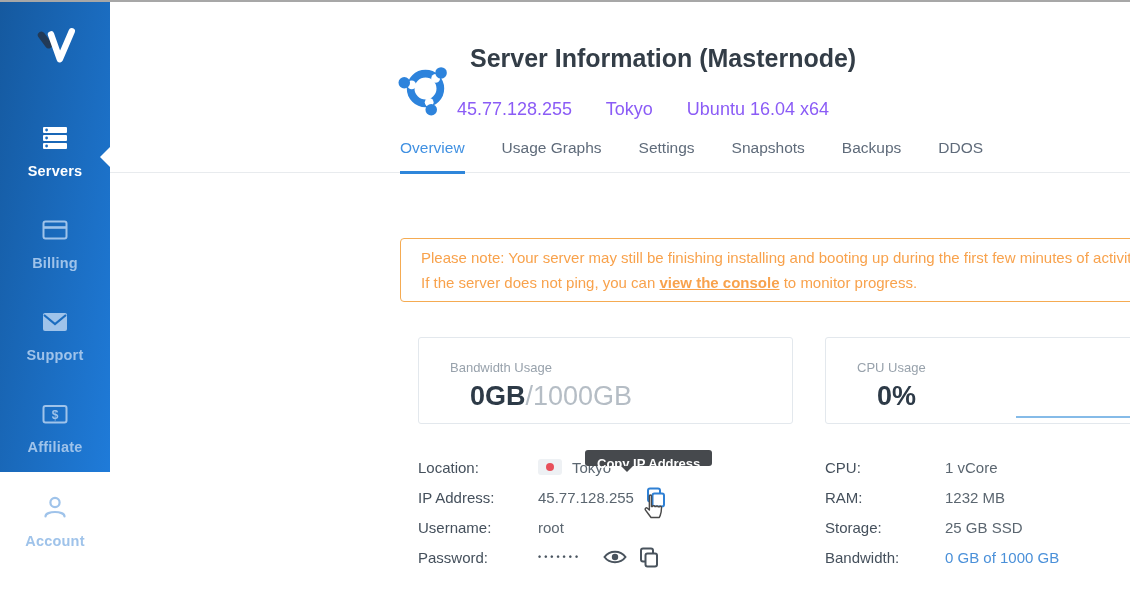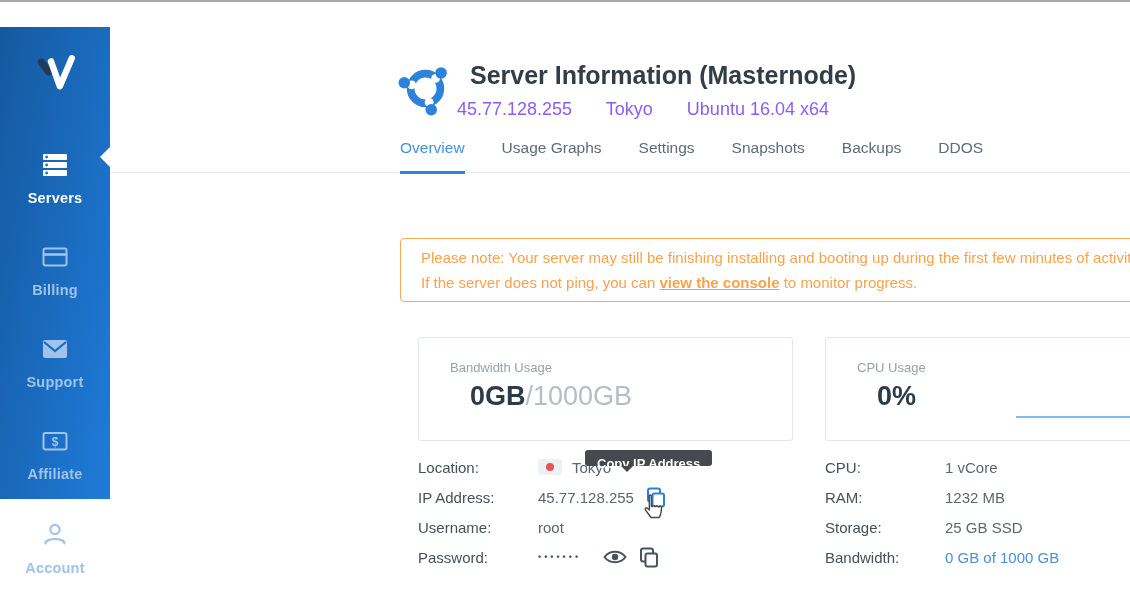--- a/index.html
+++ b/index.html
@@ -3,47 +3,47 @@
 <meta charset="utf-8">
 <style>
   * { margin:0; padding:0; box-sizing:border-box; }
   html,body { width:1130px; height:600px; overflow:hidden; background:#fff;
     font-family:"Liberation Sans", sans-serif; }
   .app { position:relative; width:1130px; height:600px; overflow:hidden; background:#fff; }
   .top-edge { position:absolute; top:0; left:0; width:1130px; height:2px; background:#a7a7a7; z-index:60; }
 
   
   .sidebar { position:absolute; left:0; top:0; width:110px; height:472px;
-    background:linear-gradient(100deg,#15599f 0%,#1f7bd9 100%); z-index:5;margin-top:27px; }
+    background:linear-gradient(100deg,#15599f 0%,#1f7bd9 100%); z-index:5; }
   .v-logo { position:absolute; top:22px; left:0; width:110px; display:flex; justify-content:center; cursor:pointer; }
   .nav-item { position:absolute; left:0; width:110px; display:flex; flex-direction:column;
     align-items:center; gap:9px; color:#9fc3ea; cursor:pointer; text-decoration:none; }
   .nav-item.active { color:#ffffff; }
   .nav-label { font-size:14.5px; font-weight:700; letter-spacing:.2px; }
   .notch { position:absolute; left:100px; top:147px; width:0; height:0; z-index:6;
     border-top:10px solid transparent; border-bottom:10px solid transparent; border-right:10px solid #ffffff; }
 
   
   .main { position:absolute; left:110px; top:0; width:1300px; height:600px; background:#fff; }
   .header-border { position:absolute; left:0; top:172px; width:1300px; height:1px; background:#e8ebee; }
 
   .os-logo { position:absolute; left:288px; top:61px; }
-  .page-title { position:absolute; left:360px; top:61px; font-size:25px; font-weight:700; color:#333d47; }
+  .page-title { position:absolute; left:360px; top:44px; font-size:25px; font-weight:700; color:#333d47; }
   .meta-row { position:absolute; left:347px; top:99px; font-size:18px; color:#8b5cf6; }
   .meta-row span { margin-right:29px; }
 
   .tabs { position:absolute; left:290px; top:139px; display:flex; }
   .tab { font-size:15.5px; color:#5f6b7a; margin-right:37px; padding-bottom:14px; cursor:pointer; }
   .tab.active { color:#4191e2; border-bottom:3px solid #2f86da; }
 
   .notice { position:absolute; left:290px; top:238px; width:880px; border:1px solid #f5ab52;
     border-radius:4px; background:#fff; padding:6px 20px; font-size:15px; color:#f8a24c; line-height:25px; }
   .notice a { color:#f8a24c; text-decoration:underline; cursor:pointer;font-weight:bold; }
 
-  .card { position:absolute; top:337px; height:104px; background:#fff; border:1px solid #e3e8ed; border-radius:3px; }
+  .card { position:absolute; top:337px; height:87px; background:#fff; border:1px solid #e3e8ed; border-radius:3px; }
   .card.bw { left:308px; width:375px; }
   .card.cpu { left:715px; width:560px; }
   .card-label { position:absolute; left:31px; top:22px; font-size:13px; color:#98a2ac; }
   .card-value { position:absolute; left:30px; top:43px; font-size:27px; font-weight:700; color:#2d3a47;margin-left:21px; }
   .card-value .dim { font-weight:400; color:#b5bdc5; }
   .sparkline { position:absolute; left:190px; top:78px; width:400px; height:2px; background:#85bbe8; }
 
   .detail-col { position:absolute; top:452px; font-size:15px; }
   .detail-col.left { left:308px; width:340px; }
   .detail-col.right { left:715px; width:340px; }

